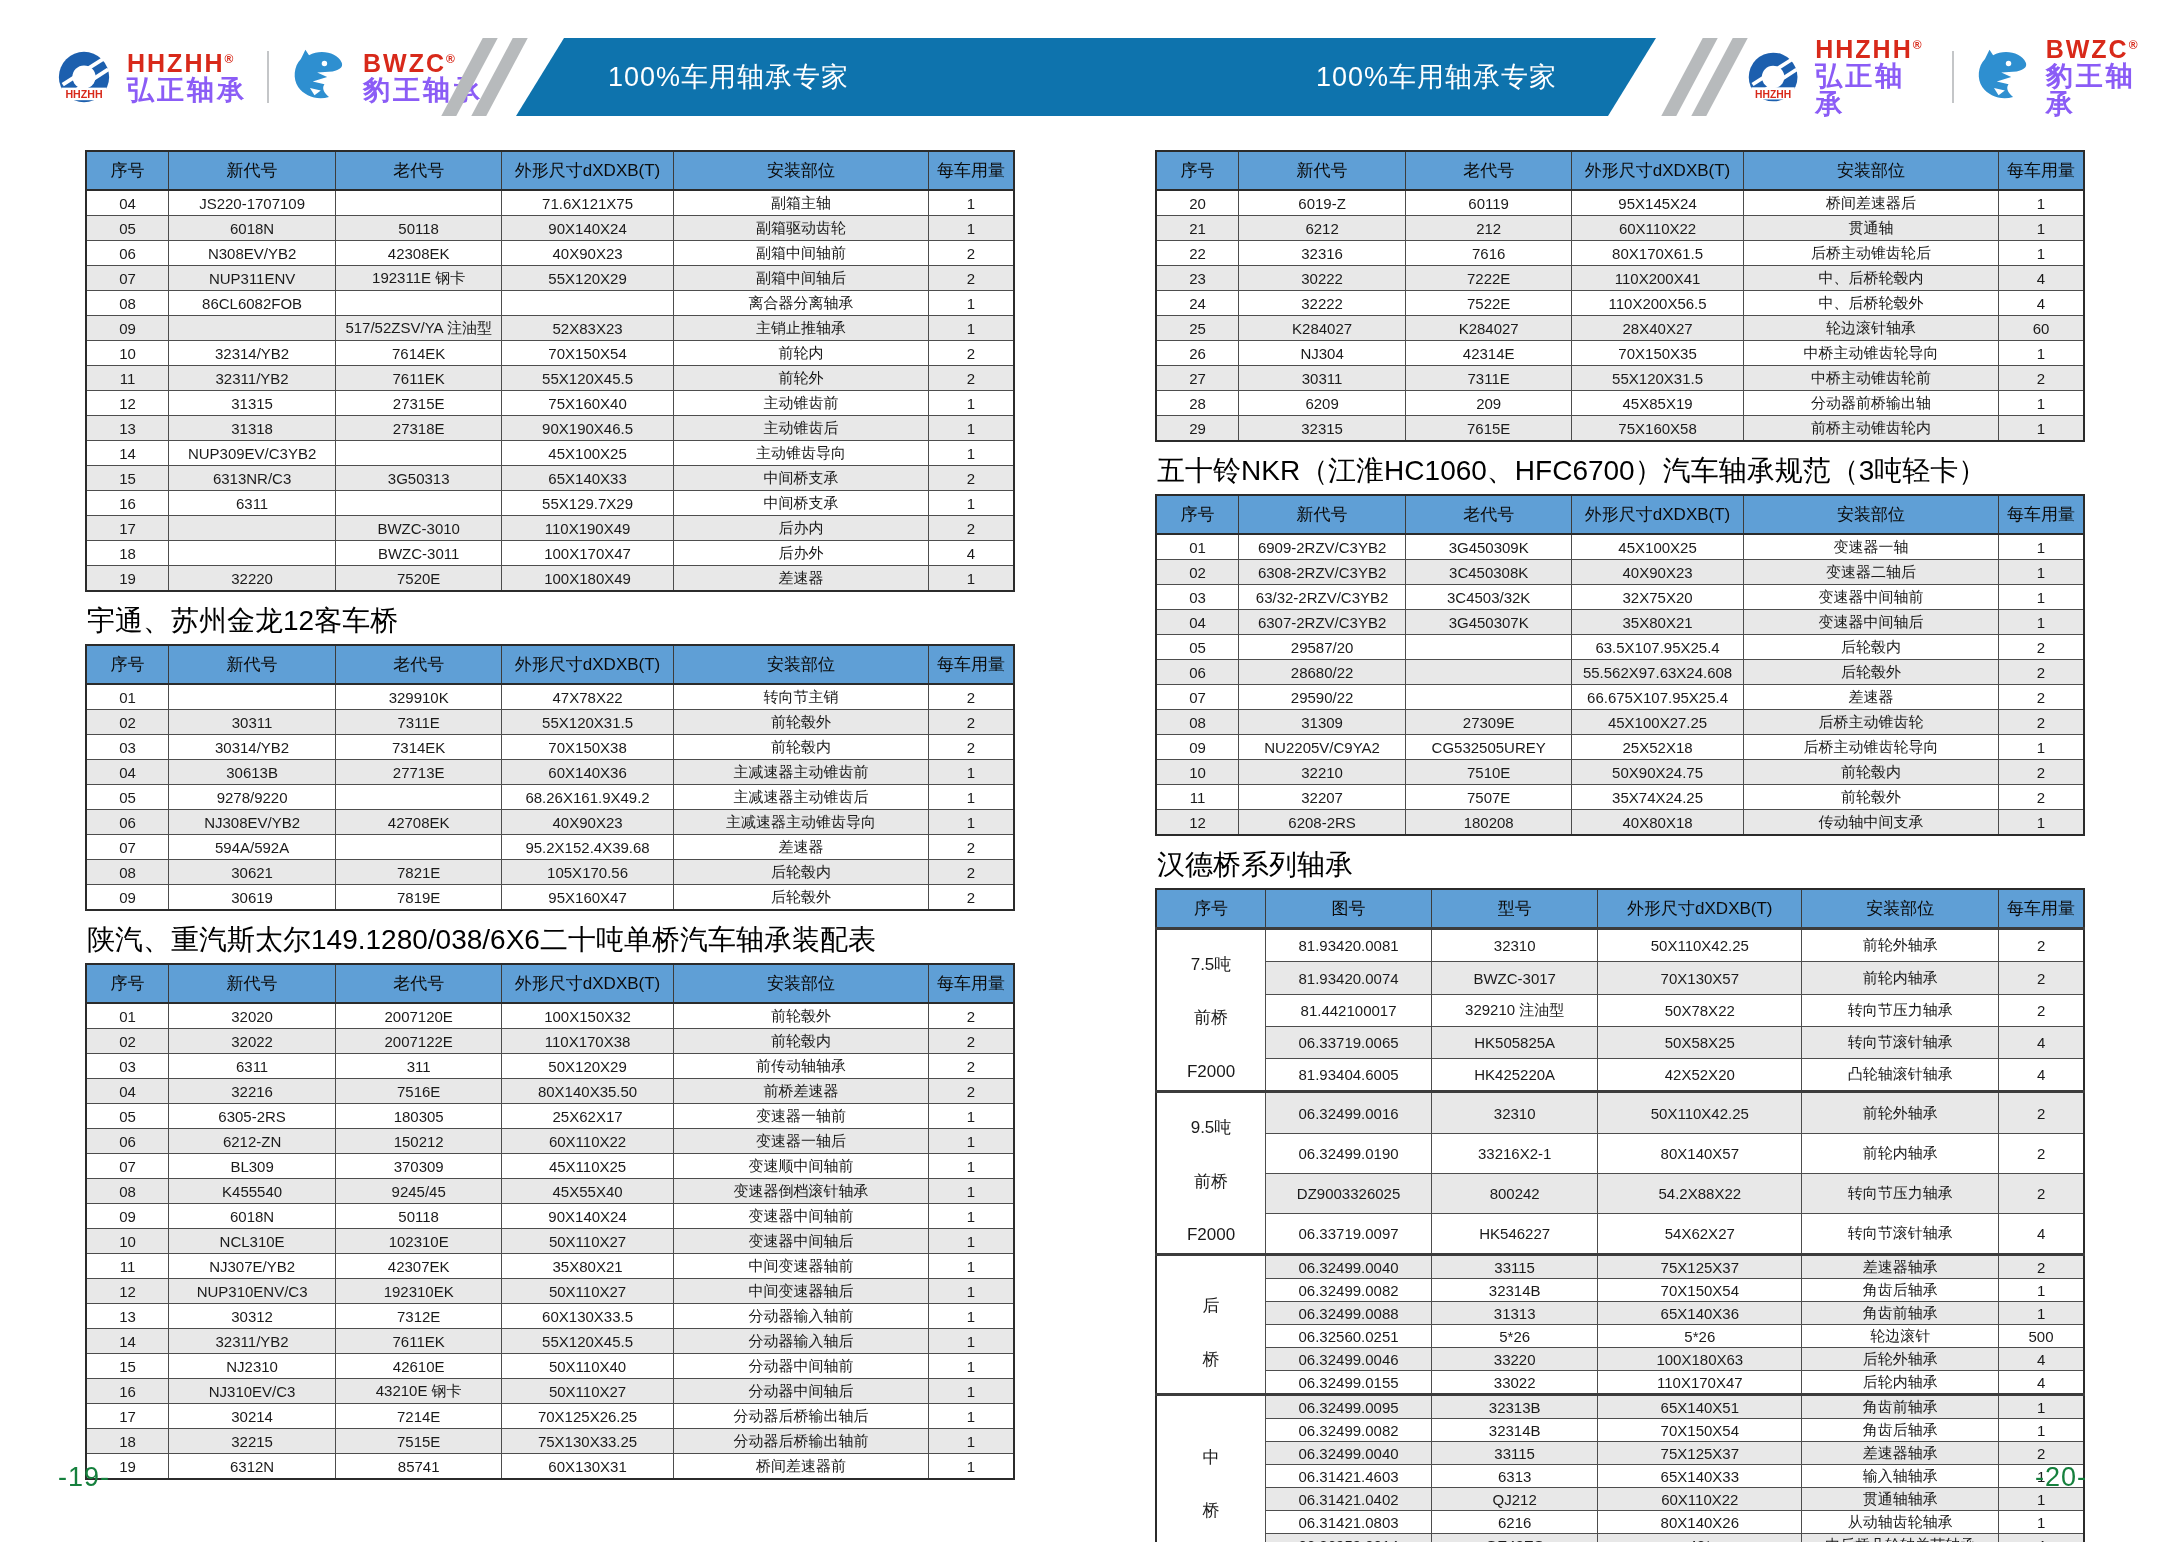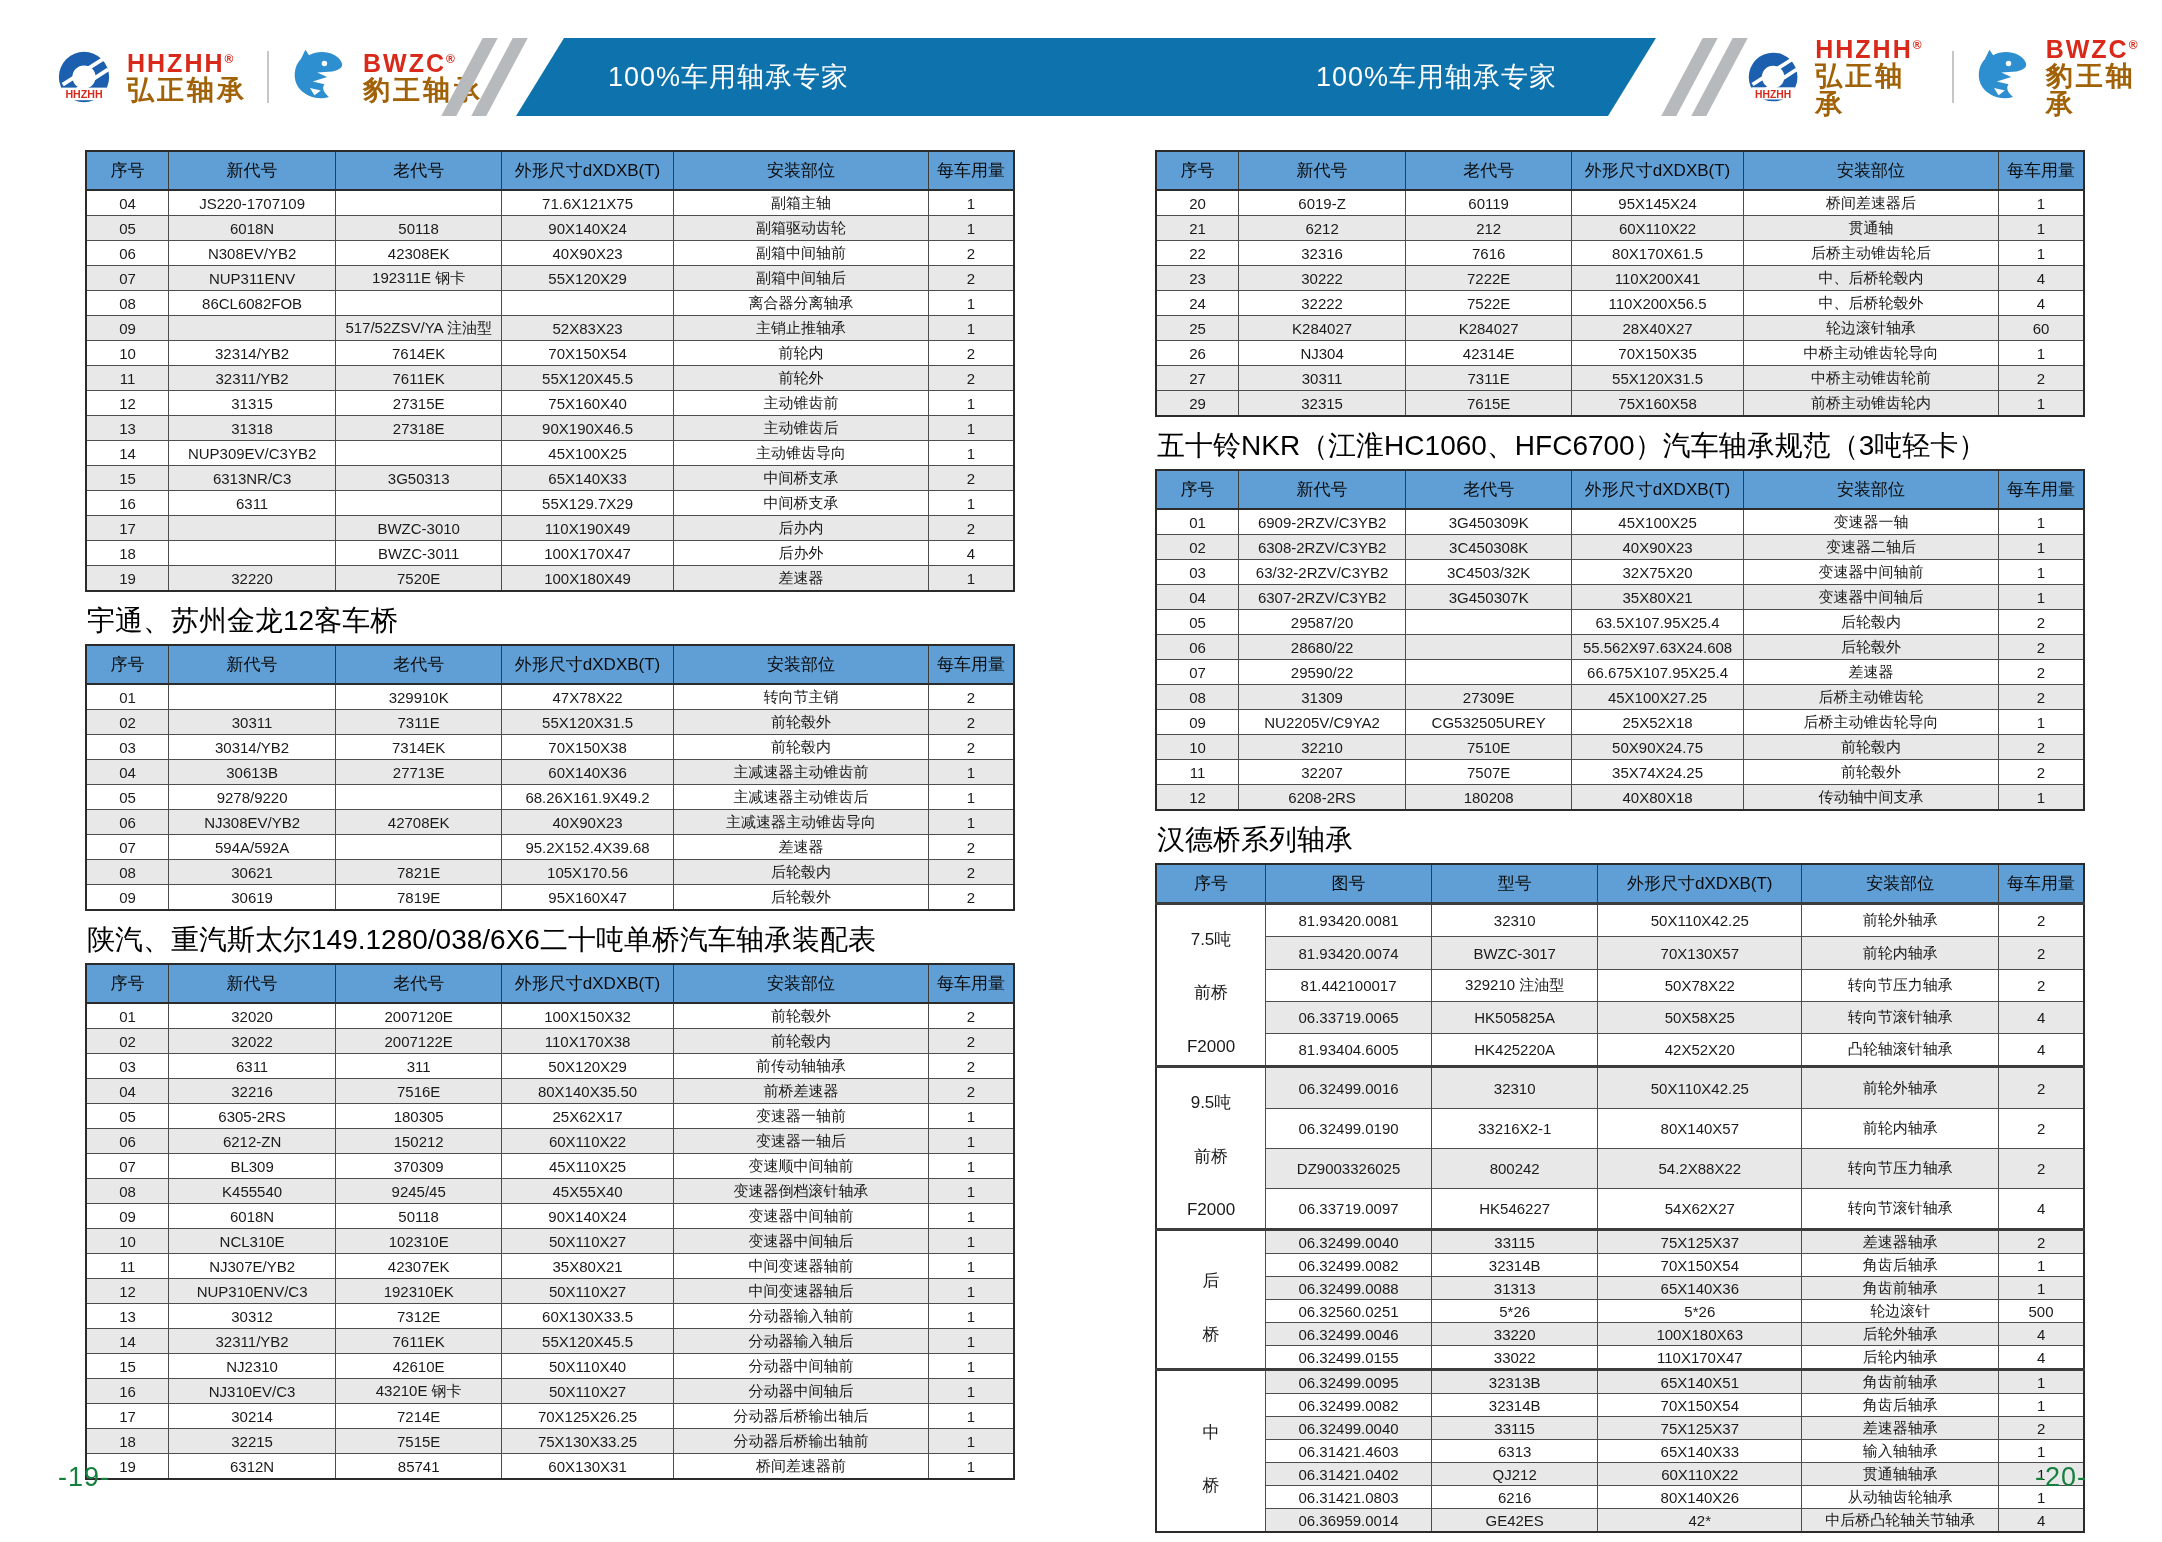--- a/index.html
+++ b/index.html
@@ -6,21 +6,21 @@
   body{width:2162px;height:1542px;position:relative;font-family:"Liberation Sans","DejaVu Sans",sans-serif;color:#111;}
 
   
   .hdr{position:absolute;top:38px;left:0;width:2162px;height:78px;}
   .logo-group{position:absolute;top:0;height:78px;display:flex;align-items:center;gap:14px;}
   .logo-group.lg-left{left:55px;}
   .logo-group.lg-right{left:1745px;}
   .brand-text{display:flex;flex-direction:column;justify-content:center;line-height:1.05;}
   .brand-en{color:#d8291a;font-weight:bold;font-size:25px;letter-spacing:2px;}
   .brand-en sup{font-size:12px;}
-  .brand-cn{color:#a16207;font-weight:bold;font-size:27px;letter-spacing:3px;}
+  .brand-cn{color:#8b5cf6;font-weight:bold;font-size:27px;letter-spacing:3px;}
   .vsep{width:2px;height:52px;background:#c4c6c8;margin:0 6px;}
   .banner{position:absolute;left:516px;top:0;width:1140px;height:78px;background:#0e73ad;
           clip-path:polygon(48px 0,1140px 0,1092px 78px,0 78px);}
   .banner span{position:absolute;top:0;line-height:78px;color:#fff;font-size:27px;letter-spacing:1px;}
   .banner .bt-l{left:92px;}
   .banner .bt-r{left:800px;}
   .stripe{position:absolute;top:0;width:15px;height:78px;background:#b7babc;transform:skewX(-28deg);}
 
   
   .page{position:absolute;top:150px;width:930px;}
@@ -626,20 +626,28 @@
           <td>1</td>
         </tr>
         <tr class="alt">
           <td>27</td>
           <td>30311</td>
           <td>7311E</td>
           <td>55X120X31.5</td>
           <td>中桥主动锥齿轮前</td>
           <td>2</td>
         </tr>
+        <tr>
+          <td>28</td>
+          <td>6209</td>
+          <td>209</td>
+          <td>45X85X19</td>
+          <td>分动器前桥输出轴</td>
+          <td>1</td>
+        </tr>
         <tr class="alt">
           <td>29</td>
           <td>32315</td>
           <td>7615E</td>
           <td>75X160X58</td>
           <td>前桥主动锥齿轮内</td>
           <td>1</td>
         </tr>
       </tbody>
     </table>

